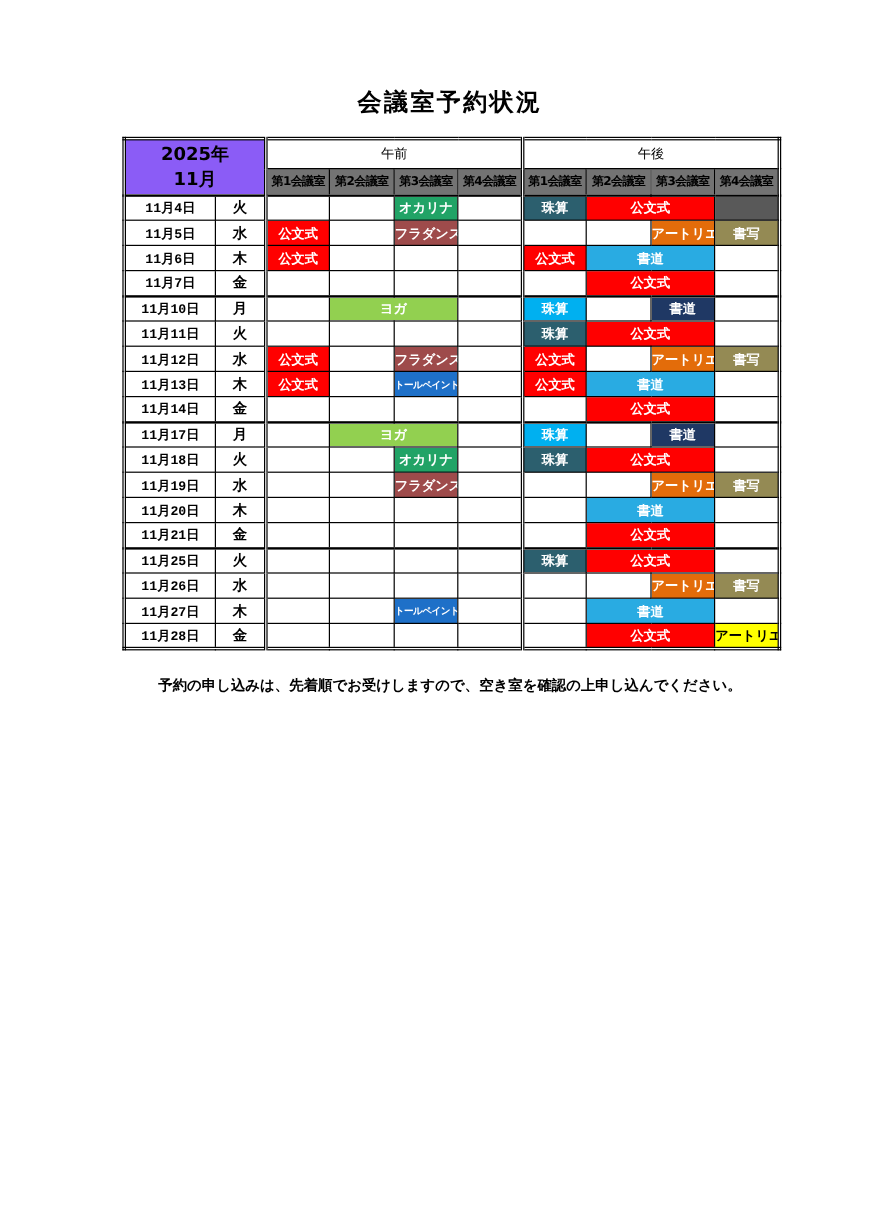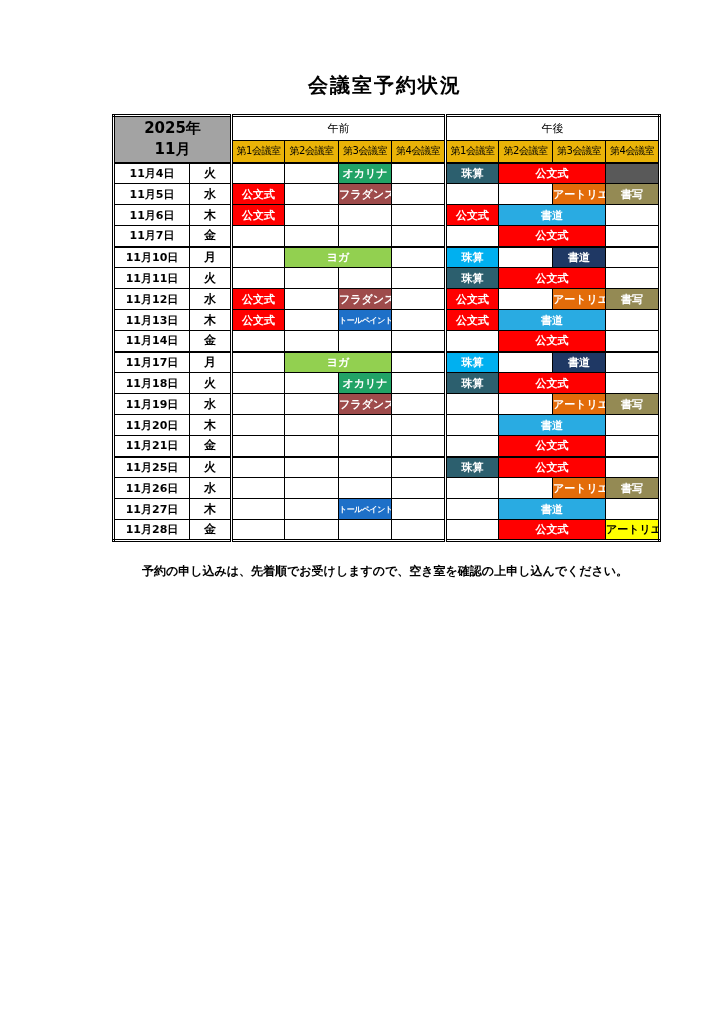--- a/index.html
+++ b/index.html
@@ -2,38 +2,38 @@
 <html lang="ja"><head>
 <meta charset="utf-8">
 <style>
   * { margin:0; padding:0; box-sizing:border-box; }
   html,body { background:#ffffff; }
   body {
     width:724px; height:1024px; position:relative;
     font-family:"DejaVu Sans","Liberation Sans",sans-serif;
     color:#000;
   }
-  .doc { position:absolute; left:112px; top:72px; width:546px; }
+  .doc { position:absolute; left:102px; top:72px; width:546px; }
   .title {
     text-align:center; font-size:20px; font-weight:bold;
     letter-spacing:2px; margin-bottom:15px; white-space:nowrap;
   }
   table.schedule {
     border-collapse:collapse; table-layout:fixed; width:546px;
     border:3px double #000;
   }
   th, td {
     border:1px solid #000; text-align:center; vertical-align:middle;
     padding:0; white-space:nowrap; overflow:hidden;
   }
-  th.ym { height:47px; font-size:15px; font-weight:bold; line-height:1.45; background:#a3a3a3; }
+  th.ym { height:47px; font-size:15px; font-weight:bold; line-height:1.45; background:#8b5cf6; }
   th.sec { height:24px; font-size:11px; font-weight:normal; background:#fff; }
-  tr.room-row th { height:22px; font-size:10px; font-weight:normal; background:#eab308; letter-spacing:-0.5px; }
+  tr.room-row th { height:22px; font-size:10px; font-weight:bold; background:#737373; letter-spacing:-0.5px; }
   tbody td { height:21px; font-size:11px; font-weight:bold; background:#fff; }
-  td.date-cell { font-size:11px; letter-spacing:0; }
+  td.date-cell { font-size:11px; letter-spacing:0;font-family:Liberation Mono, monospace; }
   td.day-cell { font-size:12px; }
   .sec-start { border-left:3px double #000 !important; }
   tbody tr:first-child td { border-top:2px solid #000; }
   tbody tr.week-start td { border-top:2px solid #000; }
   td.small-text { font-size:8px; letter-spacing:-0.5px;margin-left:20px; }
   .footer {
     margin-top:21px; text-align:center; font-size:12px; font-weight:bold;
     white-space:nowrap; letter-spacing:0;
   }
 </style>

